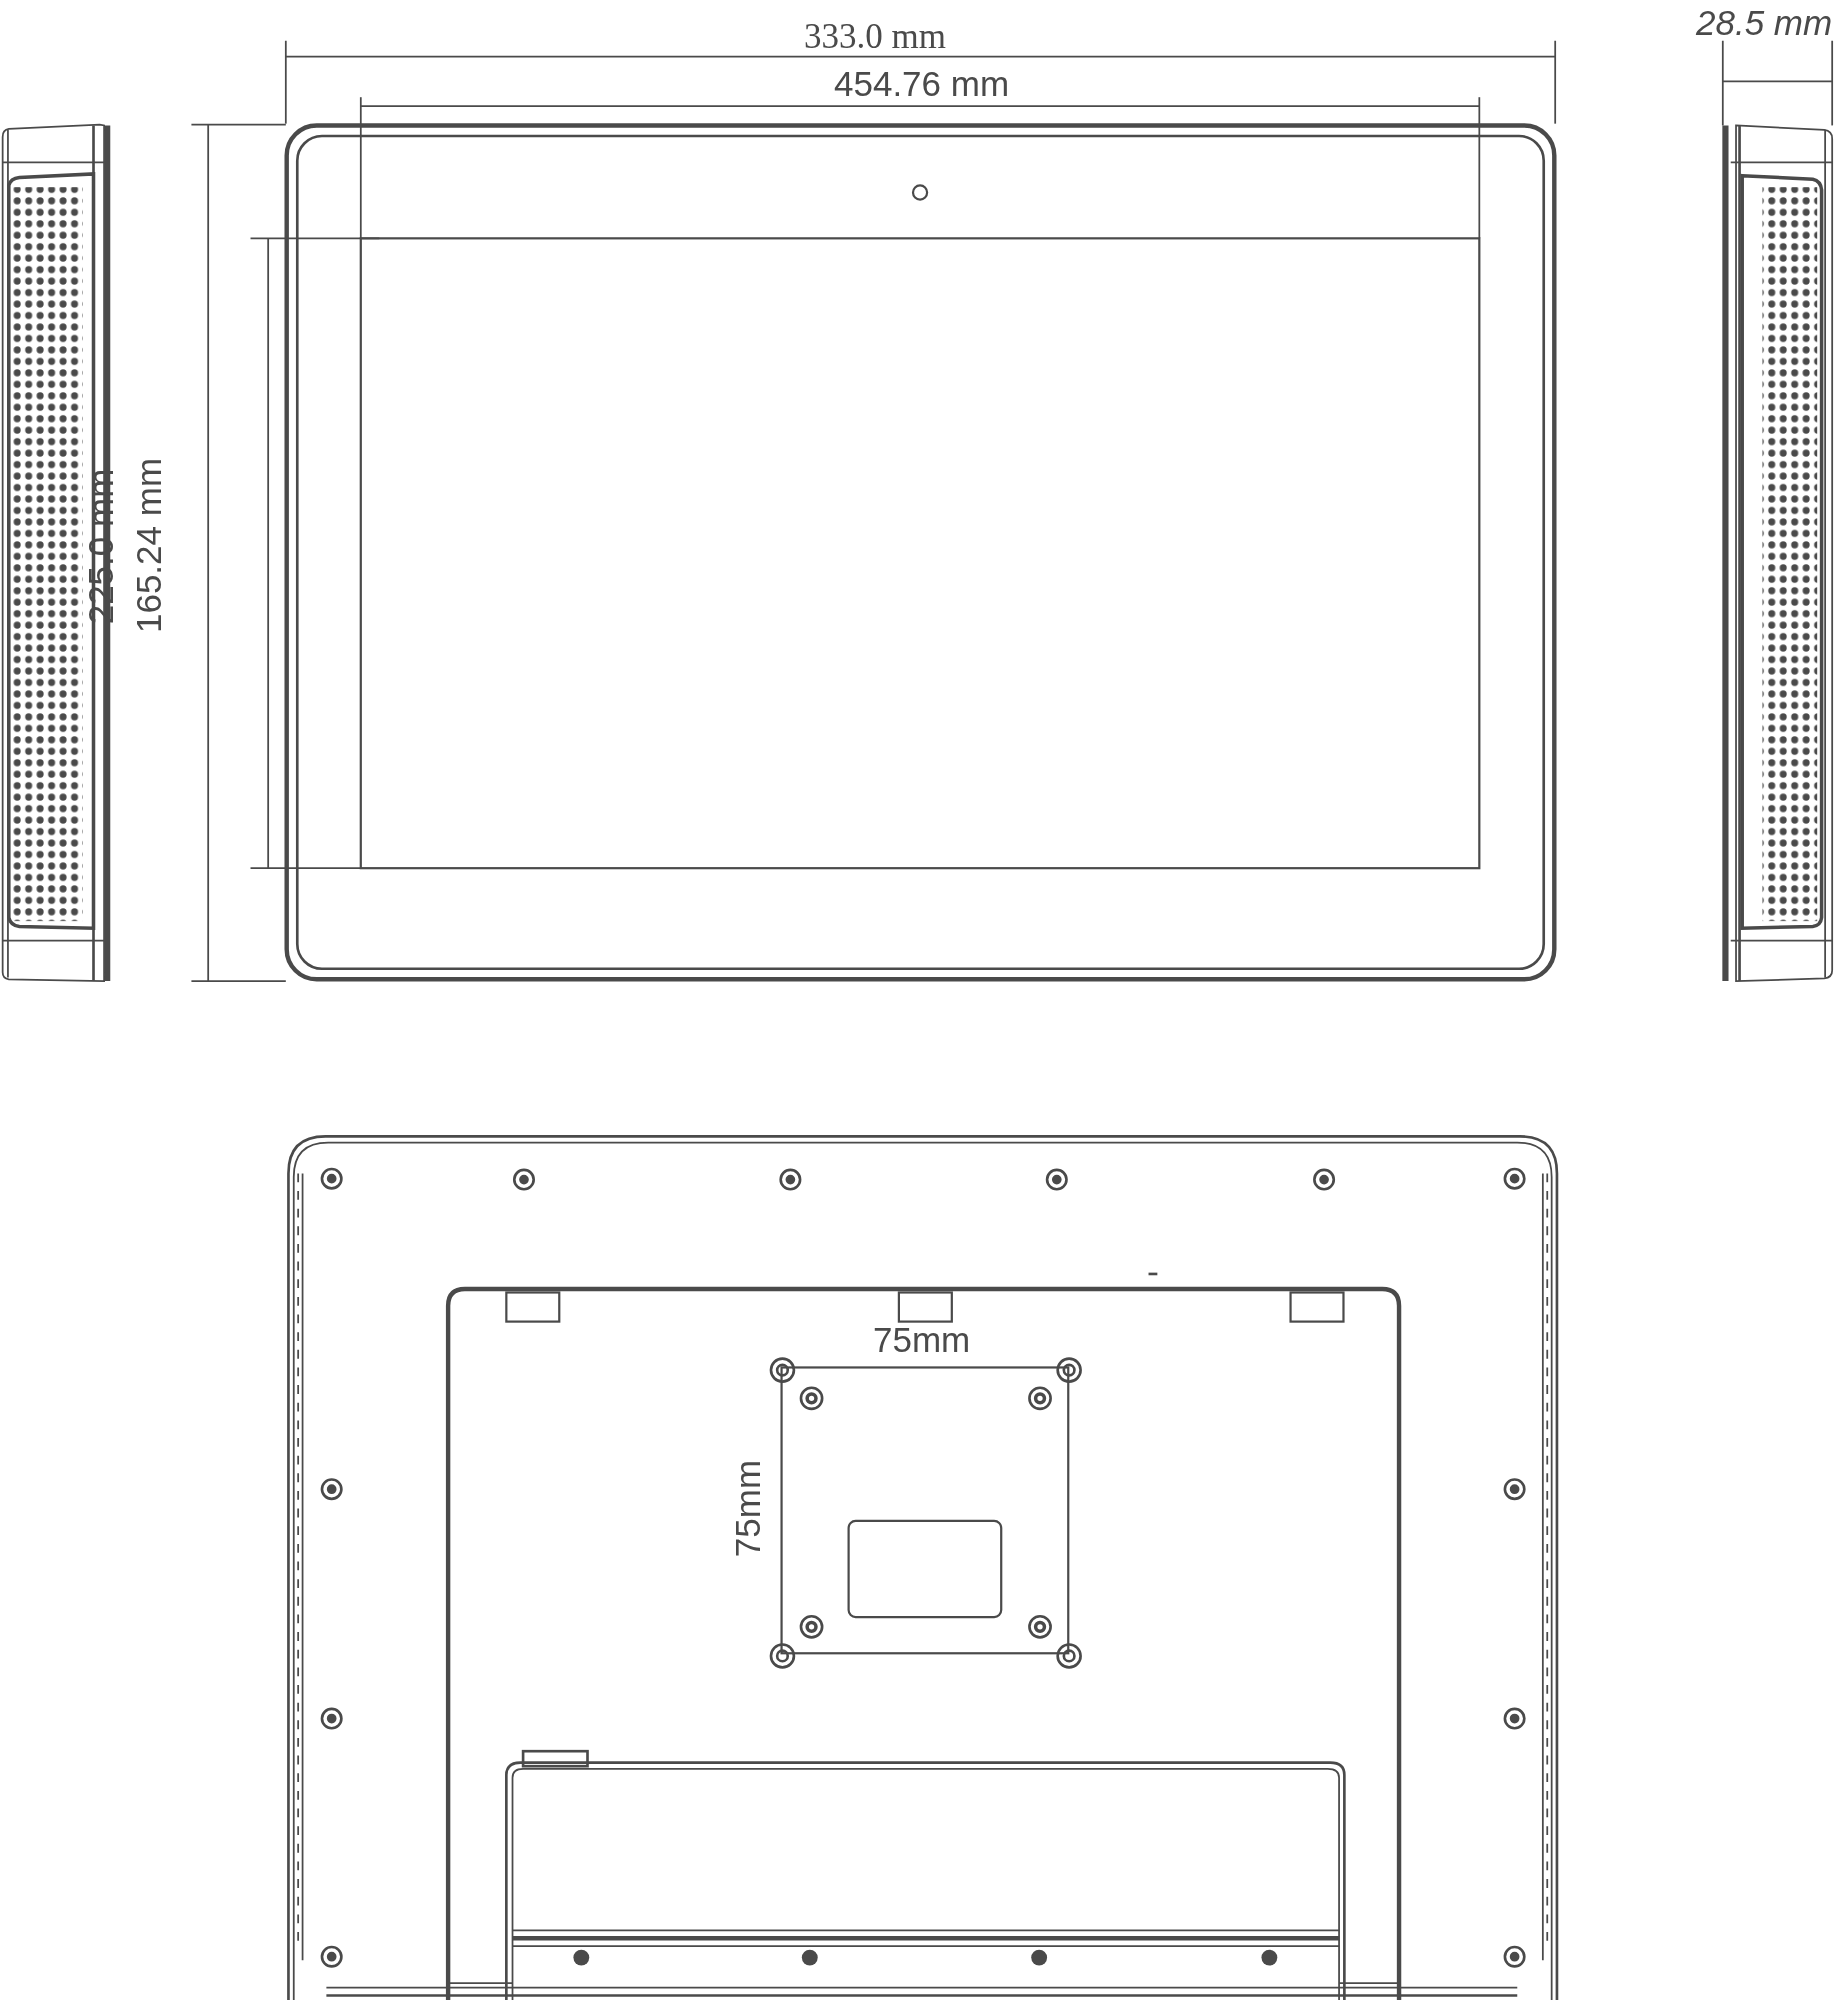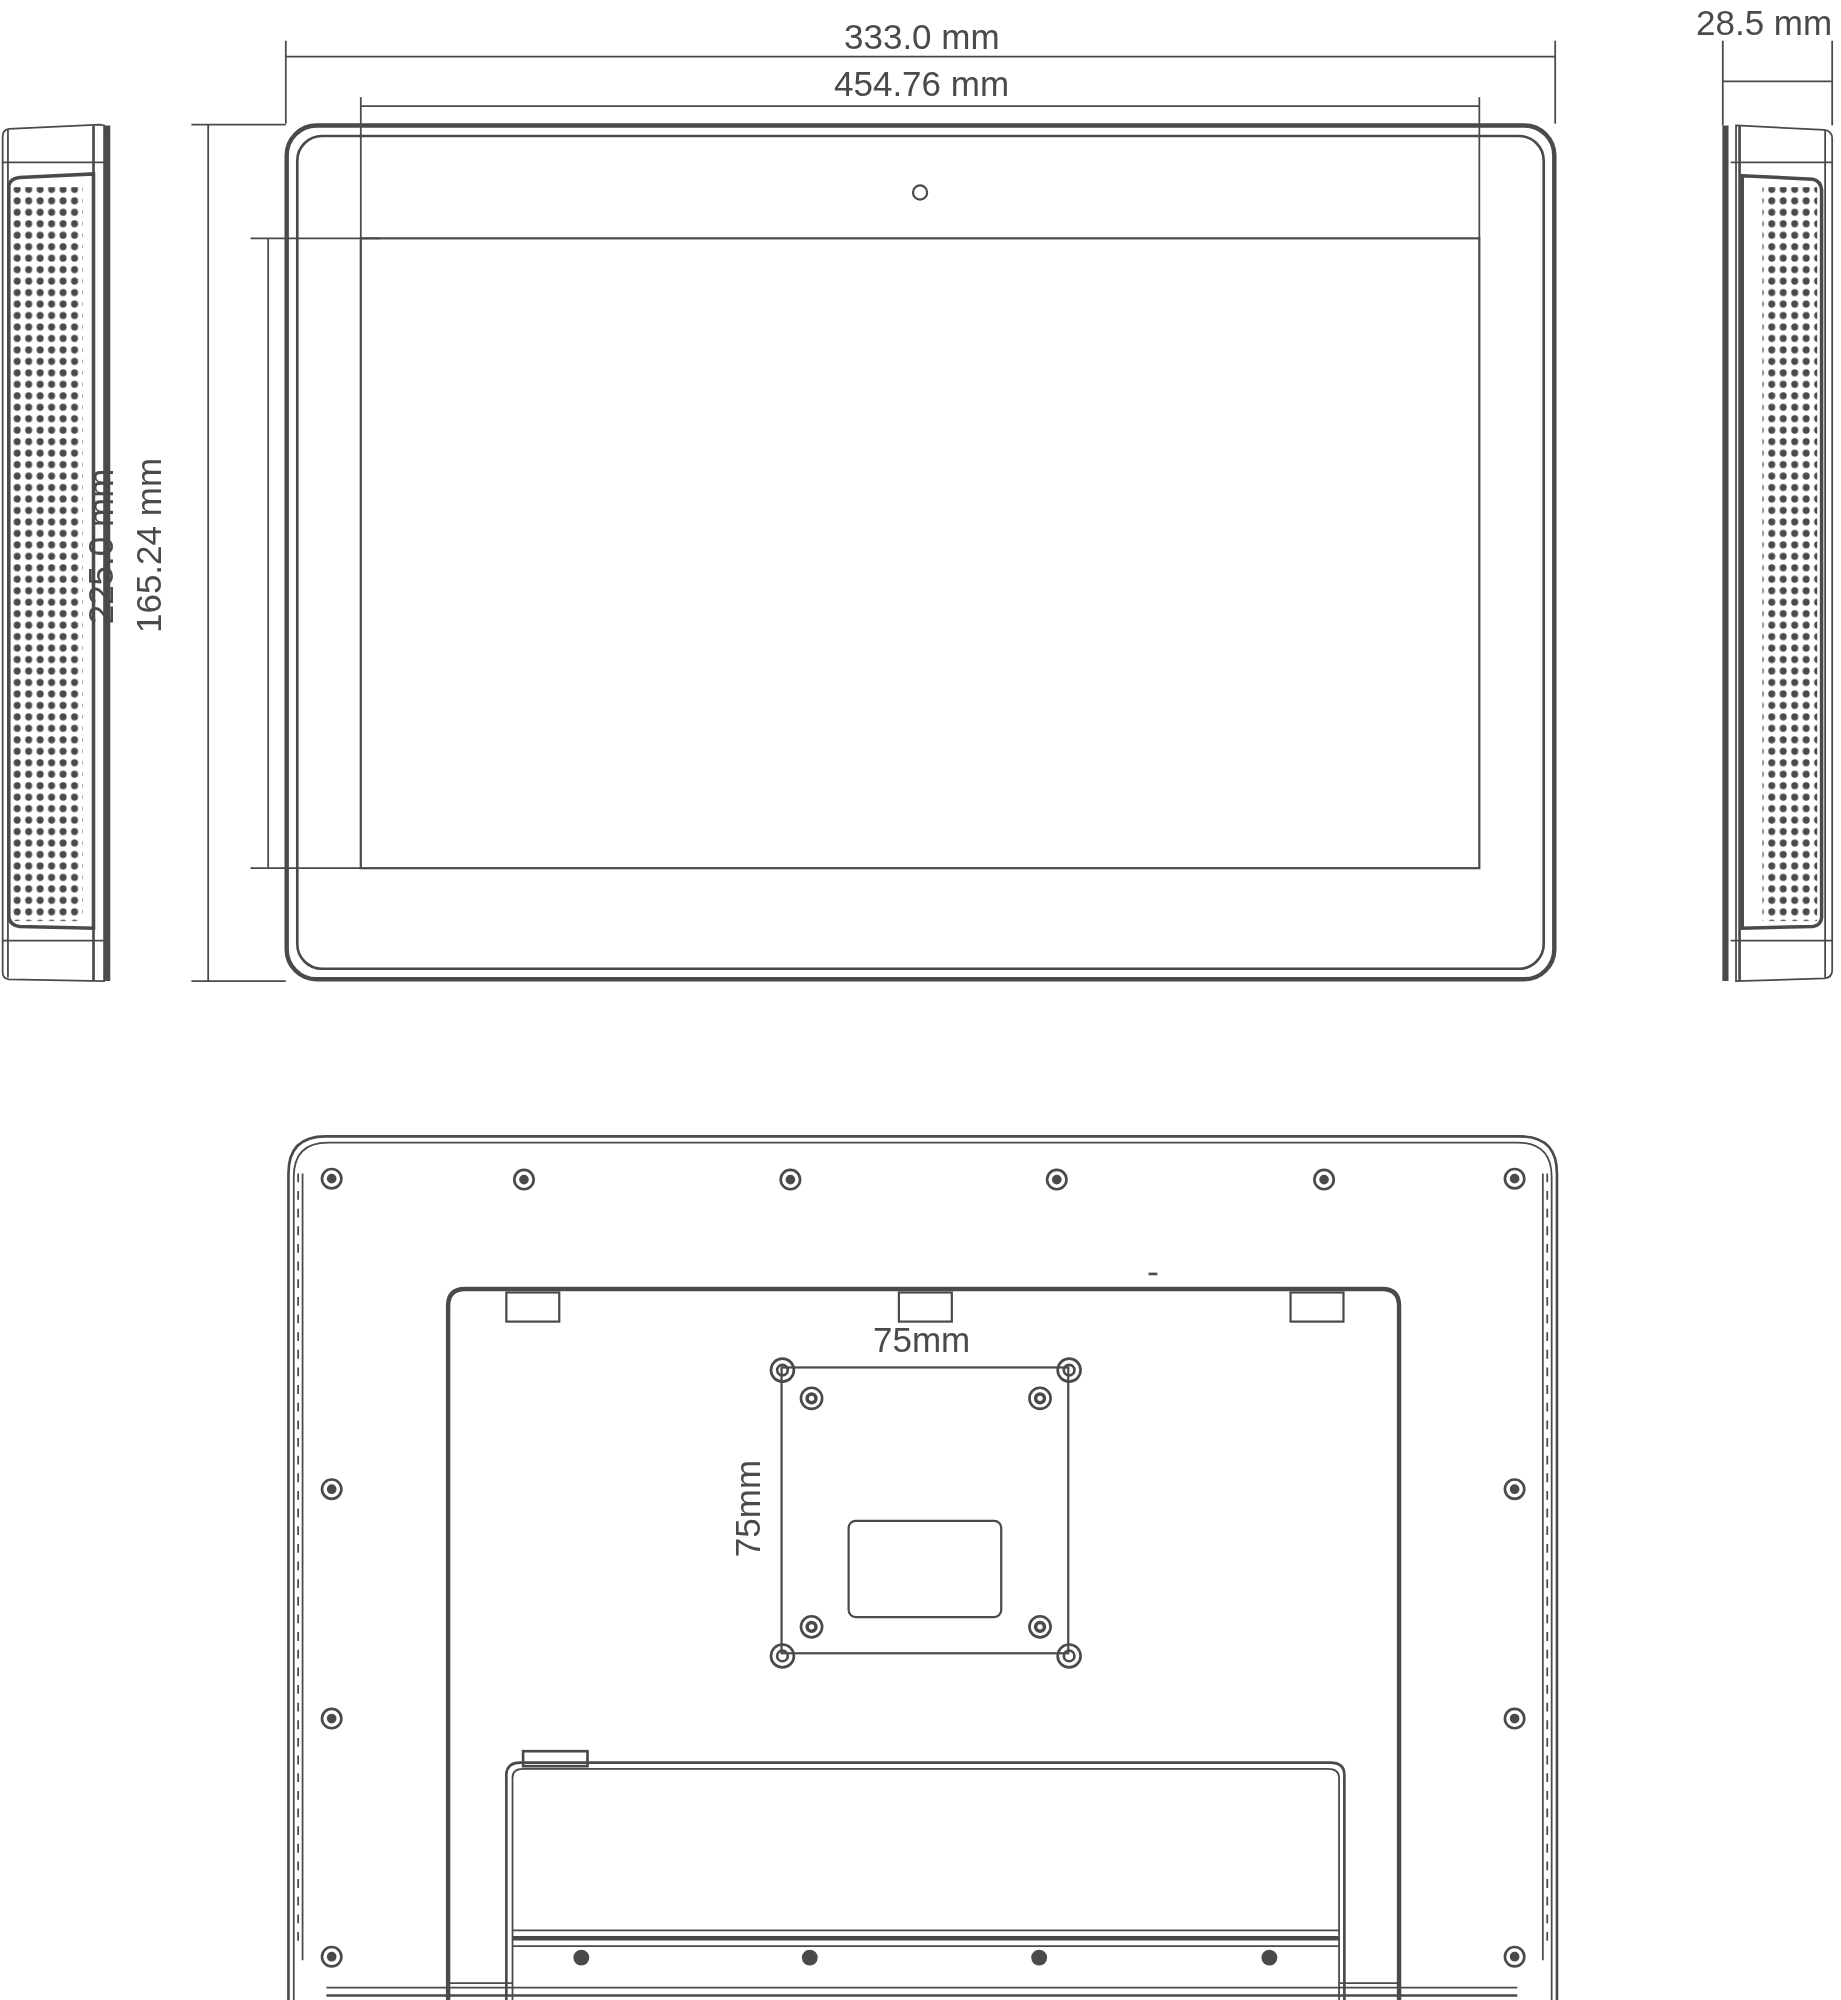--- a/index.html
+++ b/index.html
@@ -182,22 +182,22 @@
   </g>
 
   <g fill="#4a4a4a" stroke="none">
     <circle cx="659" cy="2219" r="9"></circle>
     <circle cx="918" cy="2219" r="9"></circle>
     <circle cx="1178" cy="2219" r="9"></circle>
     <circle cx="1439" cy="2219" r="9"></circle>
   </g>
 </svg>
 
-<div class="lbl" style="left:844px;top:19.4px;">333.0 mm</div>
+<div class="lbl" style="left:804px;top:19.4px;font-family:Liberation Serif, serif;">333.0 mm</div>
 <div class="lbl" style="left:834px;top:66px;">454.76 mm</div>
-<div class="lbl" style="left:1696px;top:5.3px;">28.5 mm</div>
+<div class="lbl" style="left:1696px;top:5.3px;font-style:italic;">28.5 mm</div>
 
 <div class="lbl rot" style="left:101px;top:529px;width:185px;text-align:center;margin-left:-93px;">225.0 mm</div>
 <div class="lbl rot" style="left:148px;top:528px;width:212px;text-align:center;margin-left:-106px;">165.24 mm</div>
 
 <div class="lbl" style="left:873px;top:1322px;">75mm</div>
 <div class="lbl rot" style="left:708px;top:1491px;width:115px;text-align:center;margin-left:-17.6px;">75mm</div>
 
 
 </body></html>

